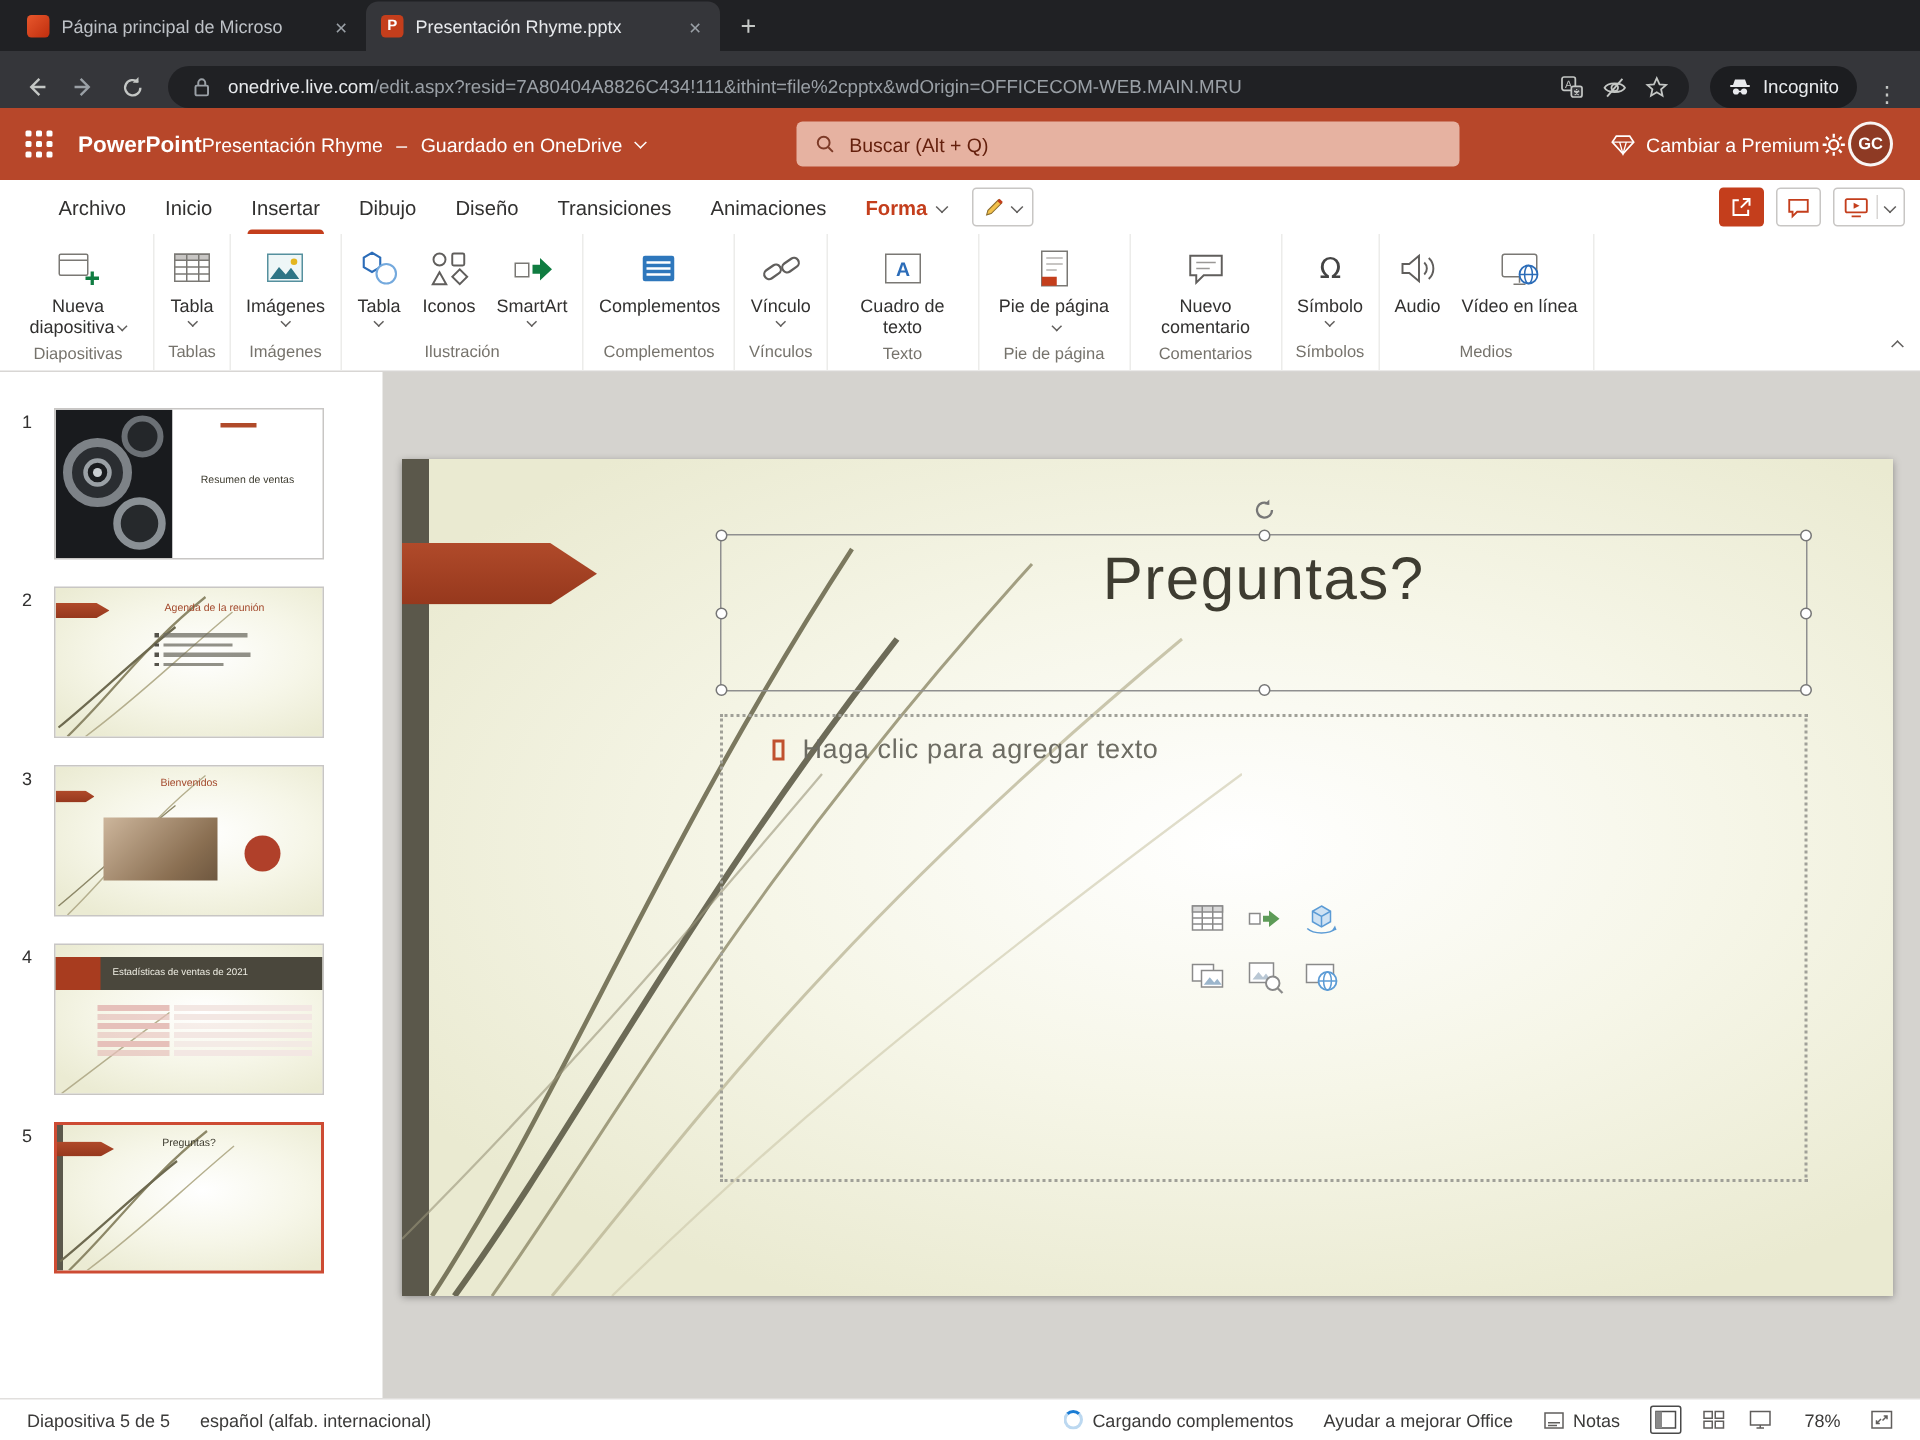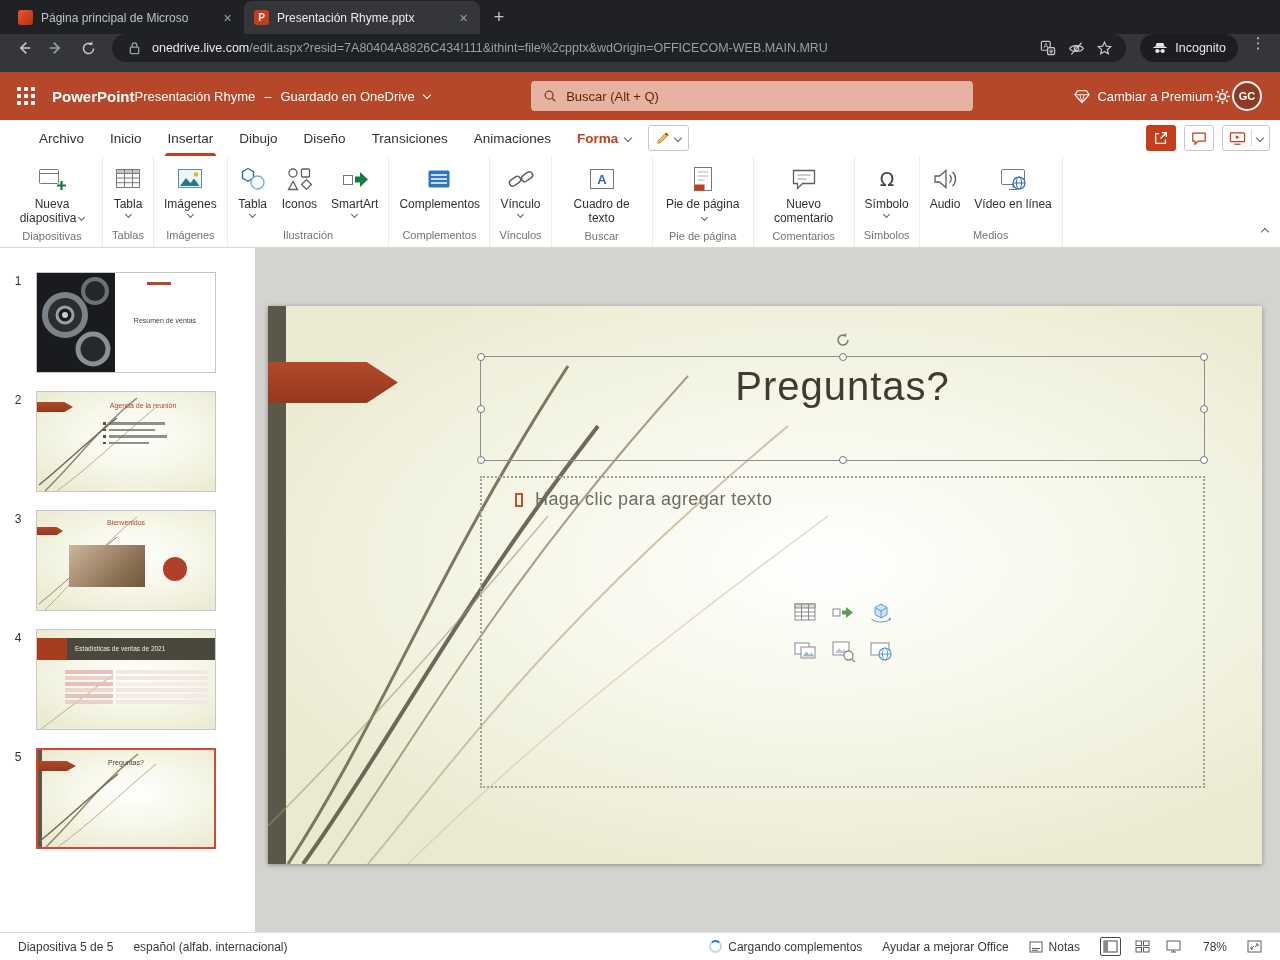--- a/index.html
+++ b/index.html
@@ -15,21 +15,21 @@
   .tab{width:236px;height:33px;display:flex;align-items:center;gap:8px;padding:0 8px 0 10px;font-size:12px;color:#bdc1c6;border-radius:8px 8px 0 0;min-width:0;}
   .tab.active{background:#35363a;color:#e8eaed;}
   .favicon{width:15px;height:15px;border-radius:3px;flex:none;display:flex;align-items:center;justify-content:center;}
   .fav-ms{background:linear-gradient(135deg,#e8572c,#bf2e0e);}
   .fav-ppt{background:#c43e1c;color:#fff;font-size:10px;font-weight:700;}
   .tab-title{flex:1;white-space:nowrap;overflow:hidden;}
   .tab-close{width:17px;height:17px;border-radius:50%;display:flex;align-items:center;justify-content:center;font-size:14px;color:#9aa0a6;flex:none;line-height:1;}
   .newtab{width:26px;height:26px;margin:0 0 4px 6px;display:flex;align-items:center;justify-content:center;color:#c4c7c5;font-size:18px;flex:none;}
 
   
-  .navbar{height:38px;background:#35363a;display:flex;align-items:flex-start;padding:0 10px;gap:4px;flex:none;}
+  .navbar{height:38px;background:#35363a;display:flex;align-items:flex-end;padding:0 10px;gap:4px;flex:none;}
   .nav-btn{width:28px;height:28px;display:flex;align-items:center;justify-content:center;border-radius:50%;flex:none;}
   .omnibox{flex:1;height:28px;background:#202124;border-radius:14px;display:flex;align-items:center;gap:8px;padding:0 12px;margin:0 6px;min-width:0;}
   .omni-url{flex:1;font-size:12.5px;color:#9aa0a6;white-space:nowrap;overflow:hidden;min-width:0;}
   .omni-url .domain{color:#e8eaed;}
   .omni-icon{width:20px;height:20px;flex:none;display:flex;align-items:center;justify-content:center;}
   .incog-chip{height:28px;border-radius:14px;background:#1c1d20;display:flex;align-items:center;gap:7px;padding:0 12px;color:#e8eaed;font-size:12.5px;flex:none;margin:0 4px;}
   .menu-dots{color:#c4c7c5;font-size:15px;width:24px;text-align:center;flex:none;}
 
   
   .ppt-header{height:48px;background:#b7472a;display:flex;align-items:center;color:#fff;padding:0 10px;flex:none;}
@@ -409,21 +409,21 @@
         <div class="rbtn">
           <span class="ric">
               <svg width="30" height="30" viewBox="0 0 30 30">
                 <rect x="3.5" y="5.5" width="23" height="19" fill="#fff" stroke="#7a7874"></rect>
                 <text x="15" y="20" font-size="13" text-anchor="middle" fill="#2b6cb8" font-weight="bold" font-family="Liberation Sans">A</text>
               </svg>
             </span>
           <span class="lbl">Cuadro de texto</span>
         </div>
       </div>
-      <div class="glabel">Buscar</div>
+      <div class="glabel">Texto</div>
     </div>
 
     <div class="rgroup">
       <div class="rbtns">
         <div class="rbtn">
           <span class="ric">
               <svg width="30" height="30" viewBox="0 0 30 30">
                 <rect x="6.5" y="3.5" width="17" height="23" fill="#fff" stroke="#7a7874"></rect>
                 <path d="M9.5 8 h11 M9.5 12 h11 M9.5 16 h7" stroke="#b5b3b0"></path>
                 <rect x="6.5" y="20.5" width="10" height="6" fill="#c43e1c"></rect>

